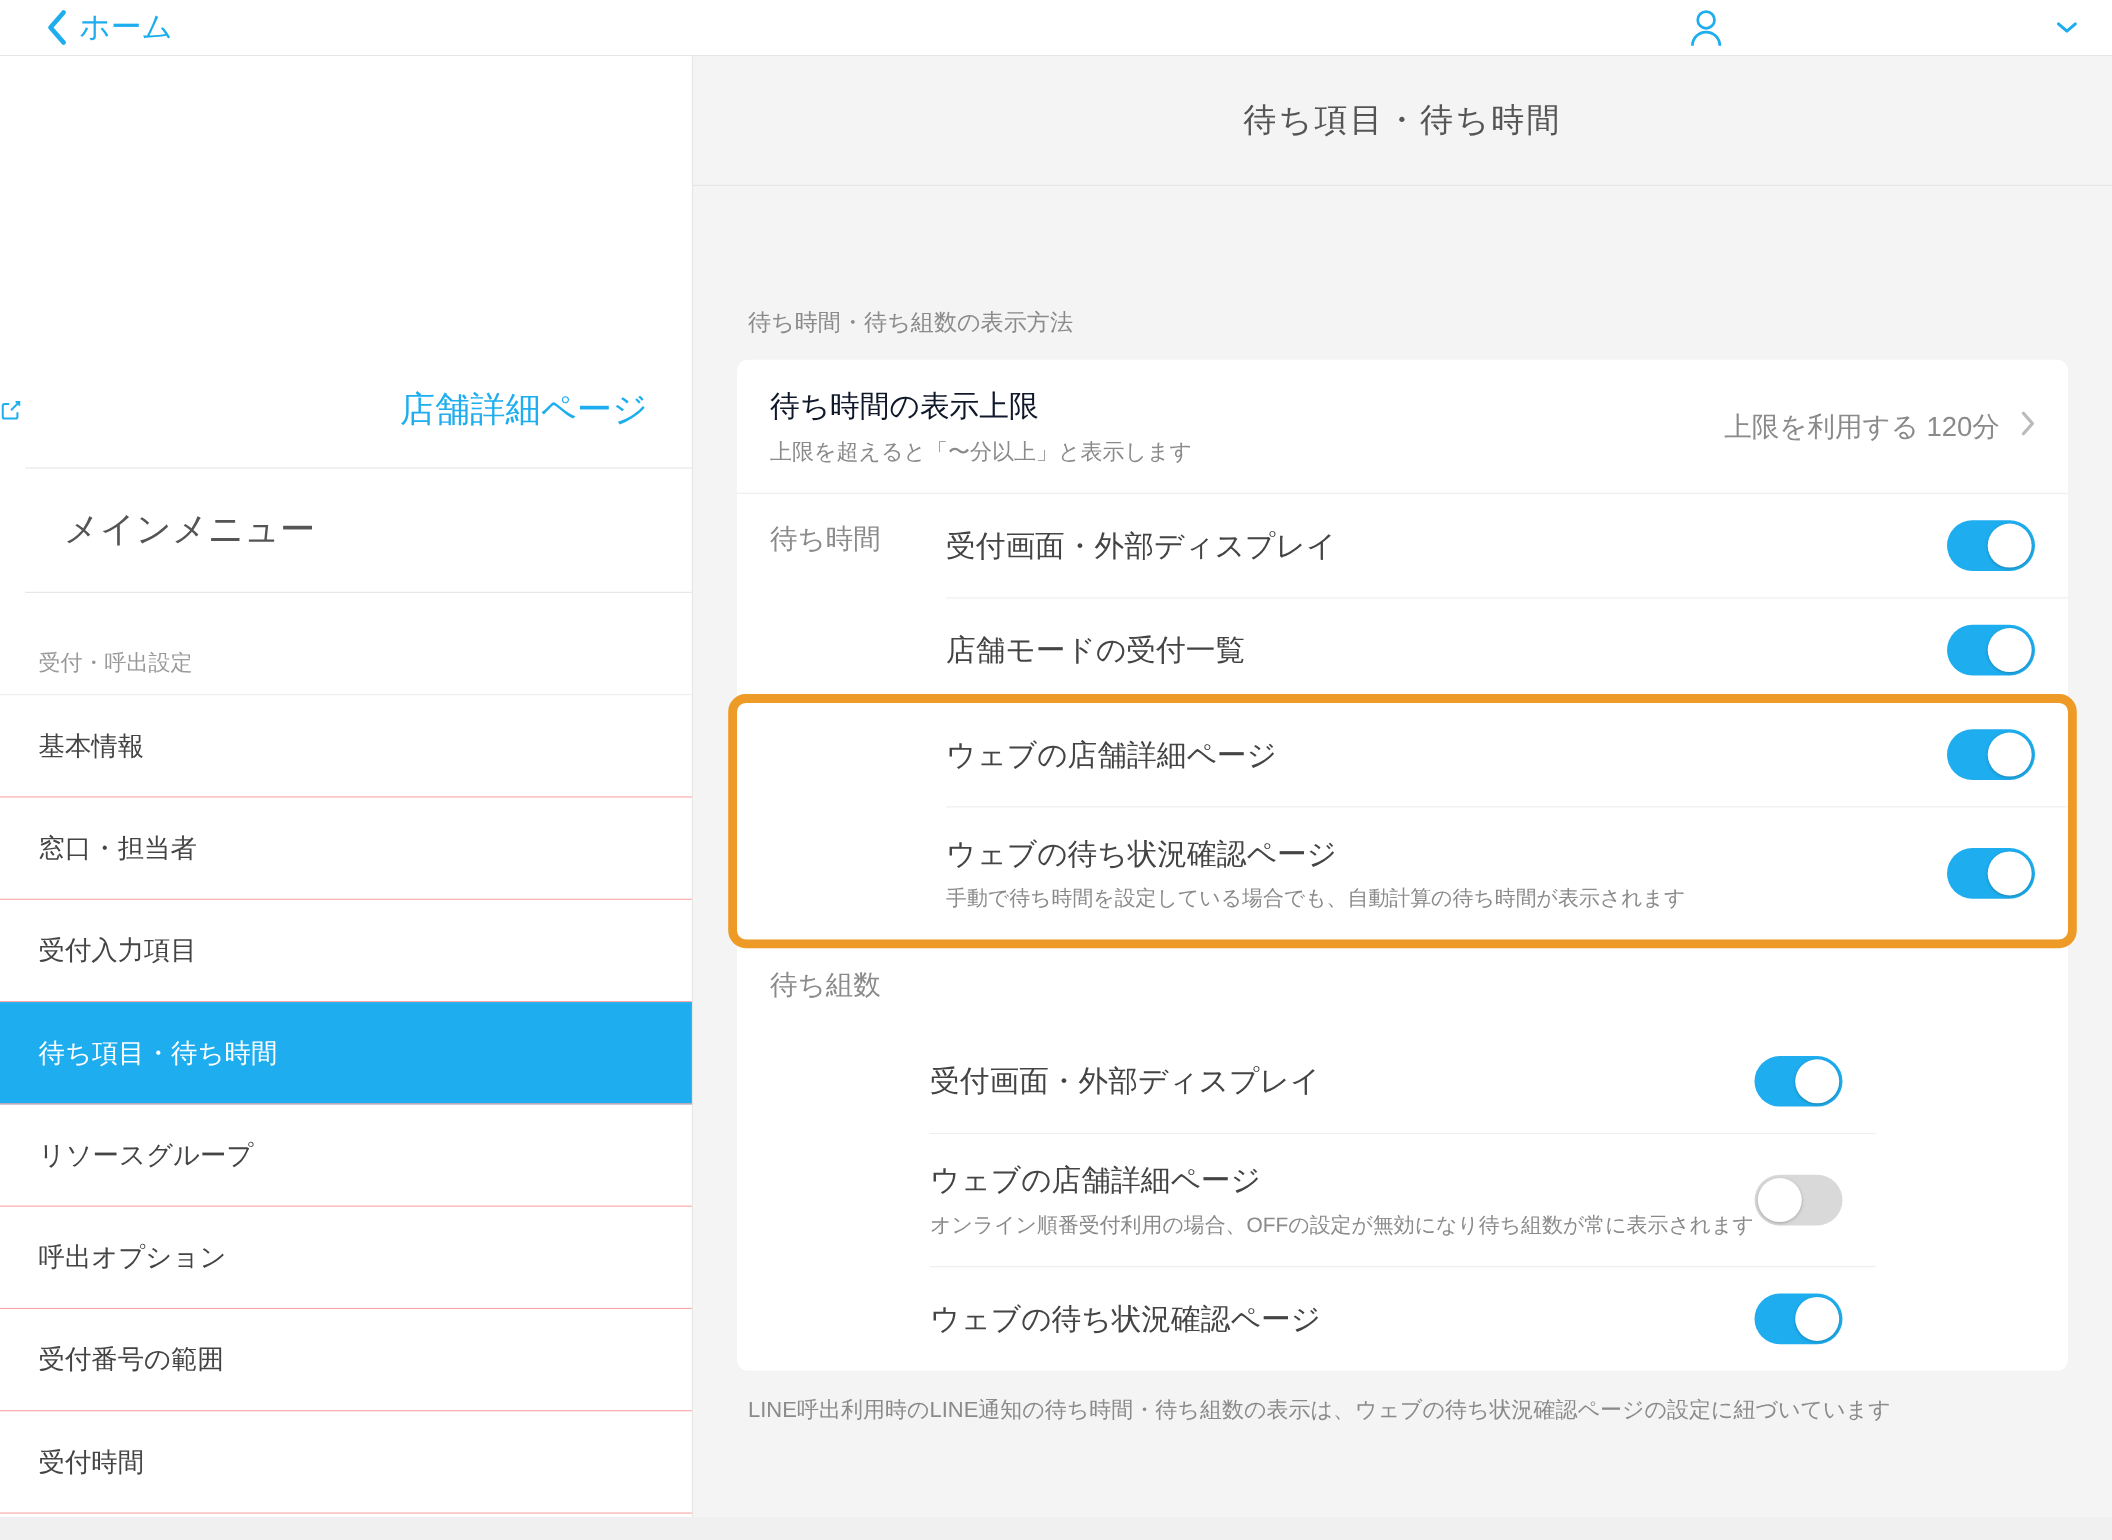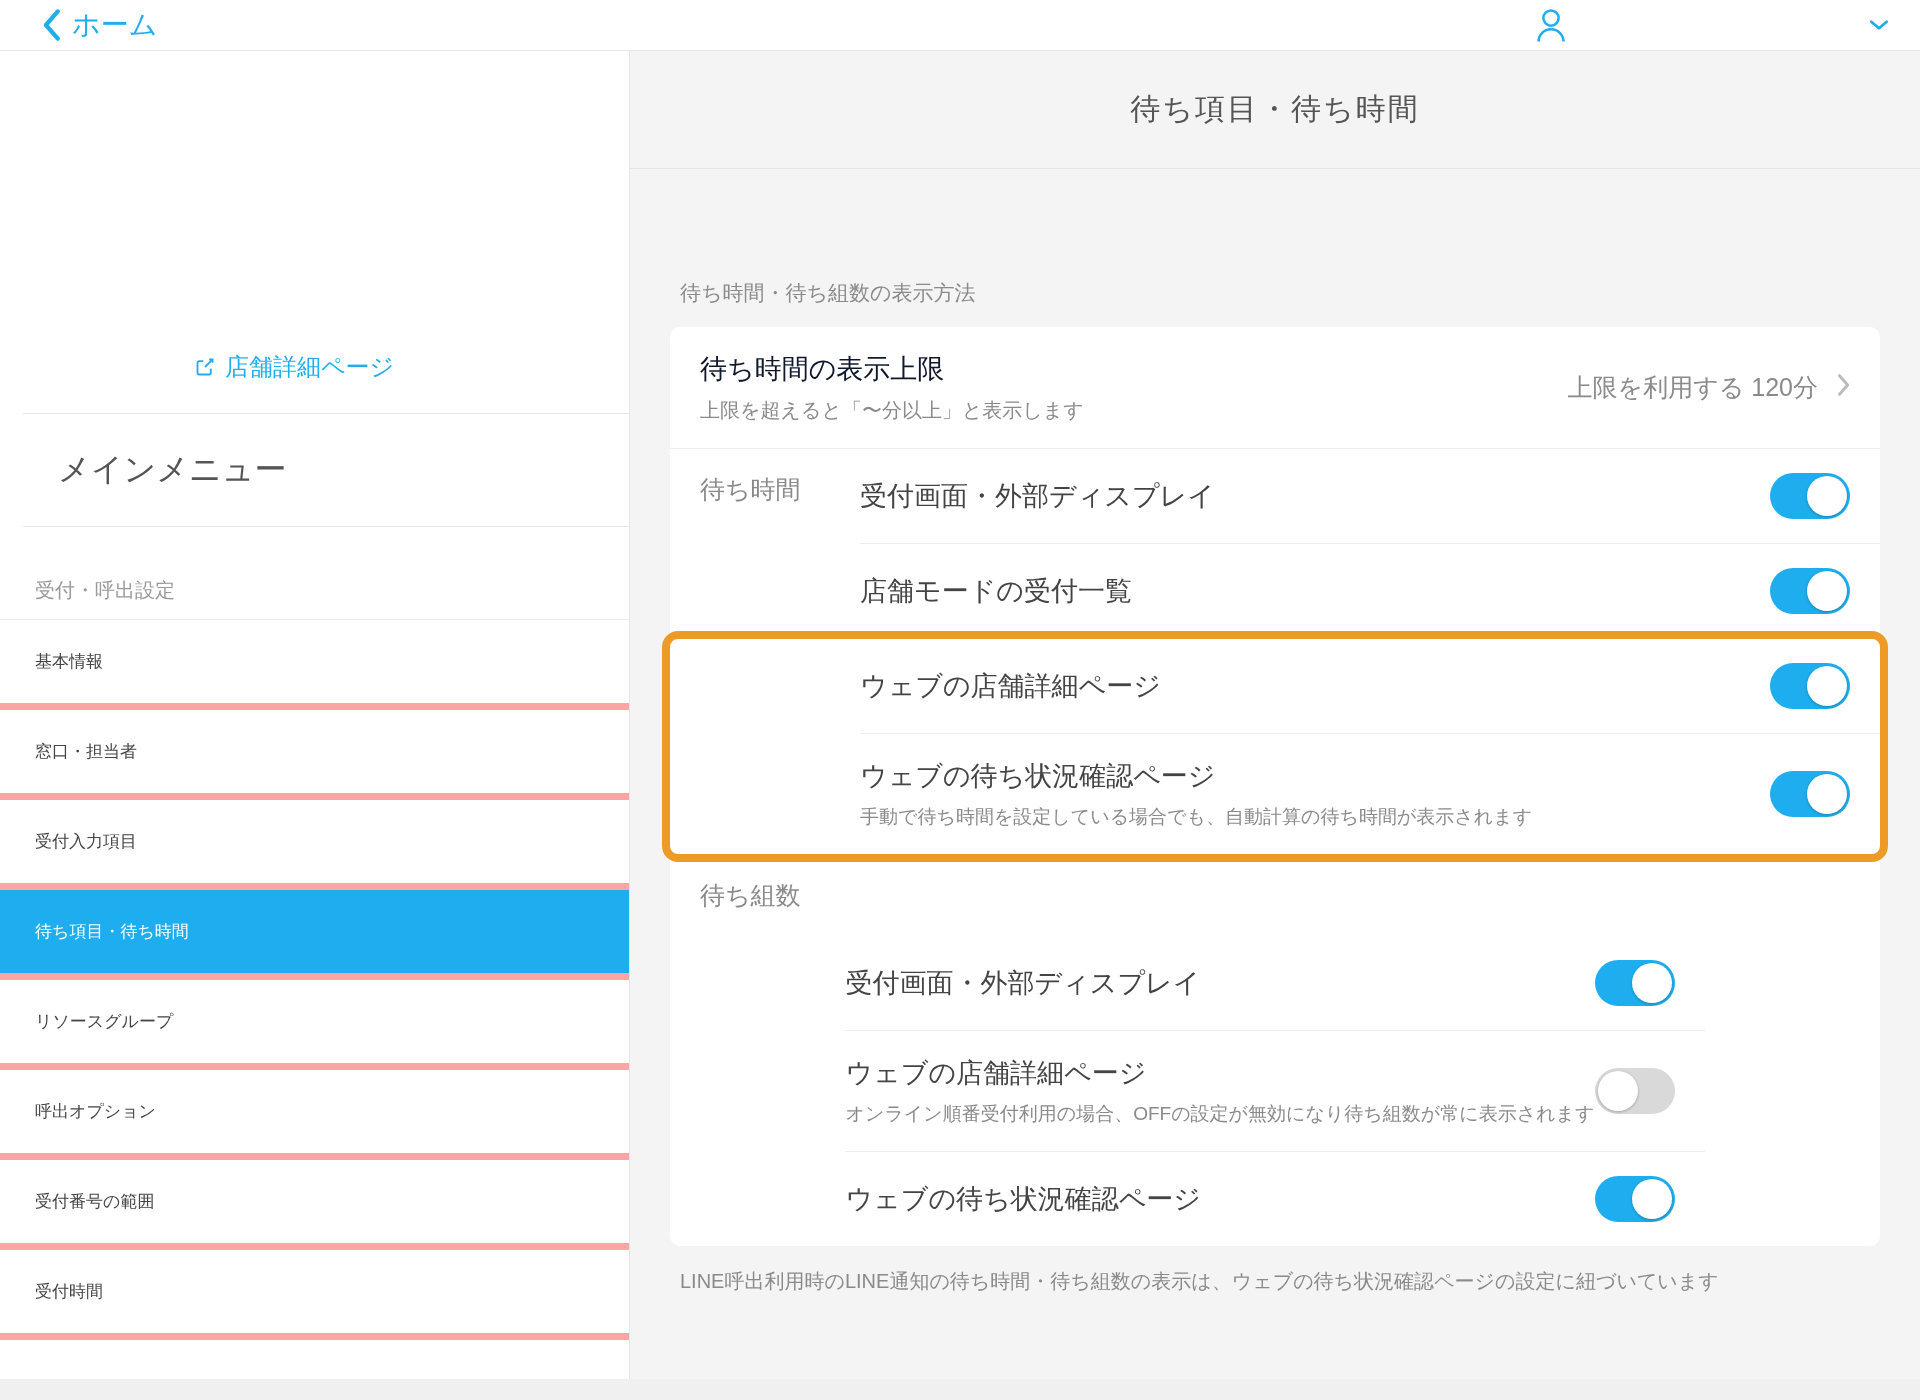--- a/index.html
+++ b/index.html
@@ -47,47 +47,47 @@
   
   .sidebar {
     width: 630px;
     background: #ffffff;
     border-right: 1px solid #e5e5e5;
     overflow-y: auto;
   }
   .sidebar-pad { height: 280px; }
   .store-link {
     display: flex;
-    justify-content: center;
+    justify-content: space-between;
     align-items: center;
     gap: 10px;
     color: #1eaeef;
-    font-size: 24px;
+    font-size: 32px;
     padding: 20px 40px 30px 0;
     cursor: pointer;
   }
   .store-link svg { width:20px; height:20px; }
   .menu-header {
     border-top: 1px solid #e5e5e5;
     border-bottom: 1px solid #e5e5e5;
     padding: 34px 35px;
     font-size: 32px;
     color: #555;
     margin-left: 23px;
   }
   .sidebar-section-label {
     padding: 50px 35px 15px 35px;
     font-size: 20px;
     color: #999;
   }
   .sidebar-item {
     padding: 30px 35px;
-    font-size: 17px;
+    font-size: 24px;
     color: #444;
-    border-bottom: 7px solid #fca5a5;
+    border-bottom: 1px solid #fca5a5;
     cursor: pointer;
   }
   .sidebar-item:first-of-type { border-top: 1px solid #eee; }
   .sidebar-item.active {
     background: #1eaeef;
     color: #fff;
   }
 
   
   .main {

